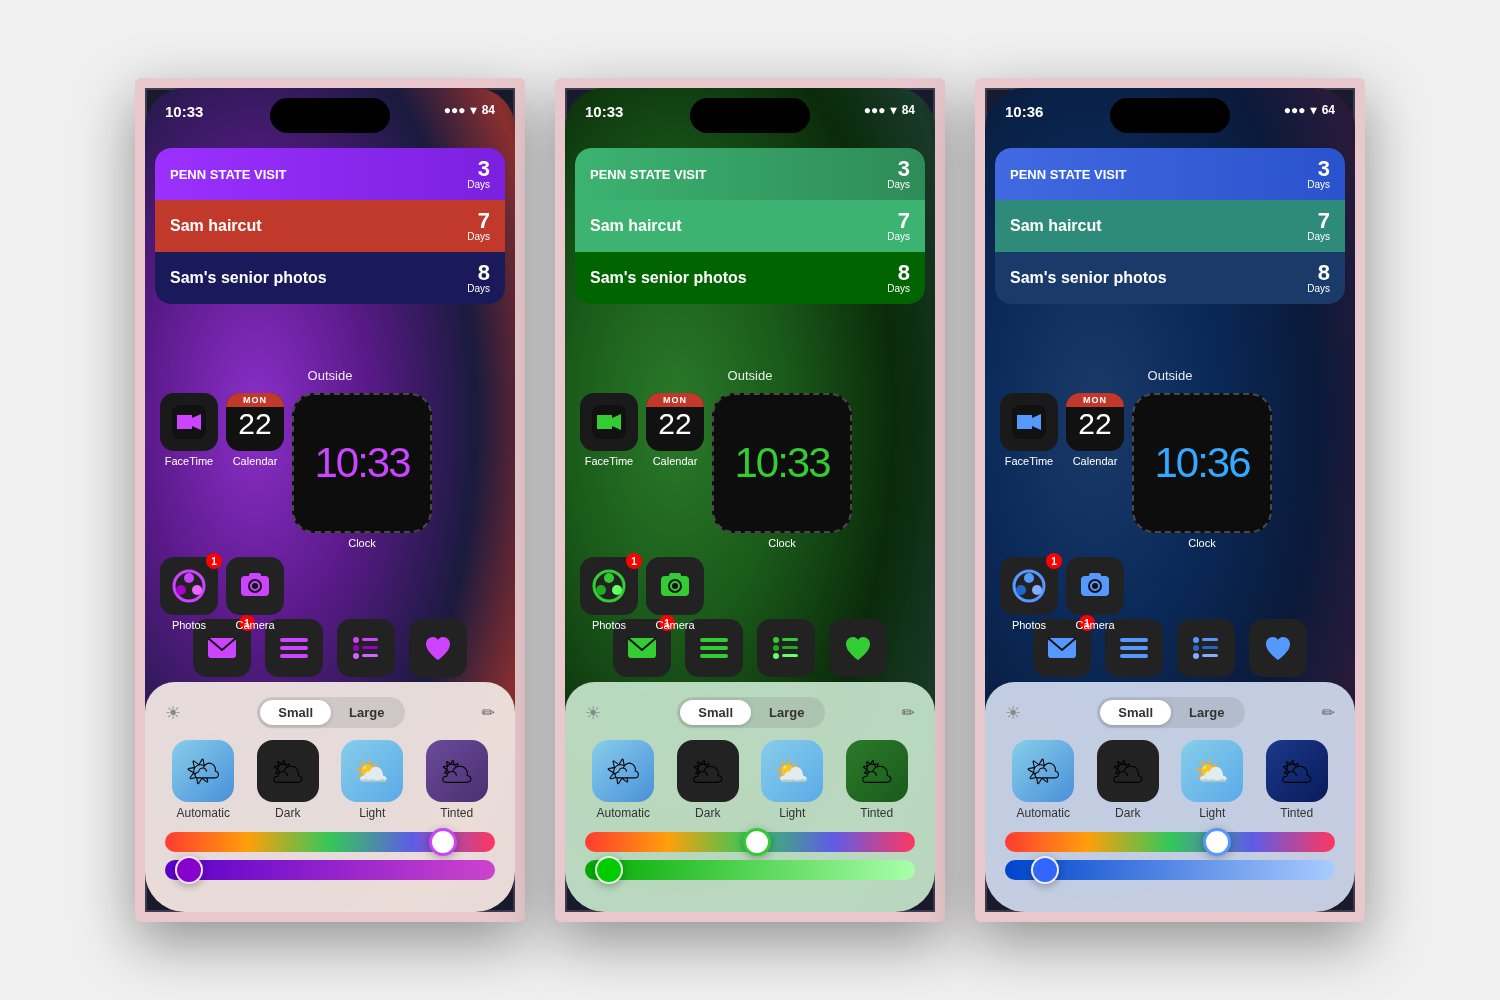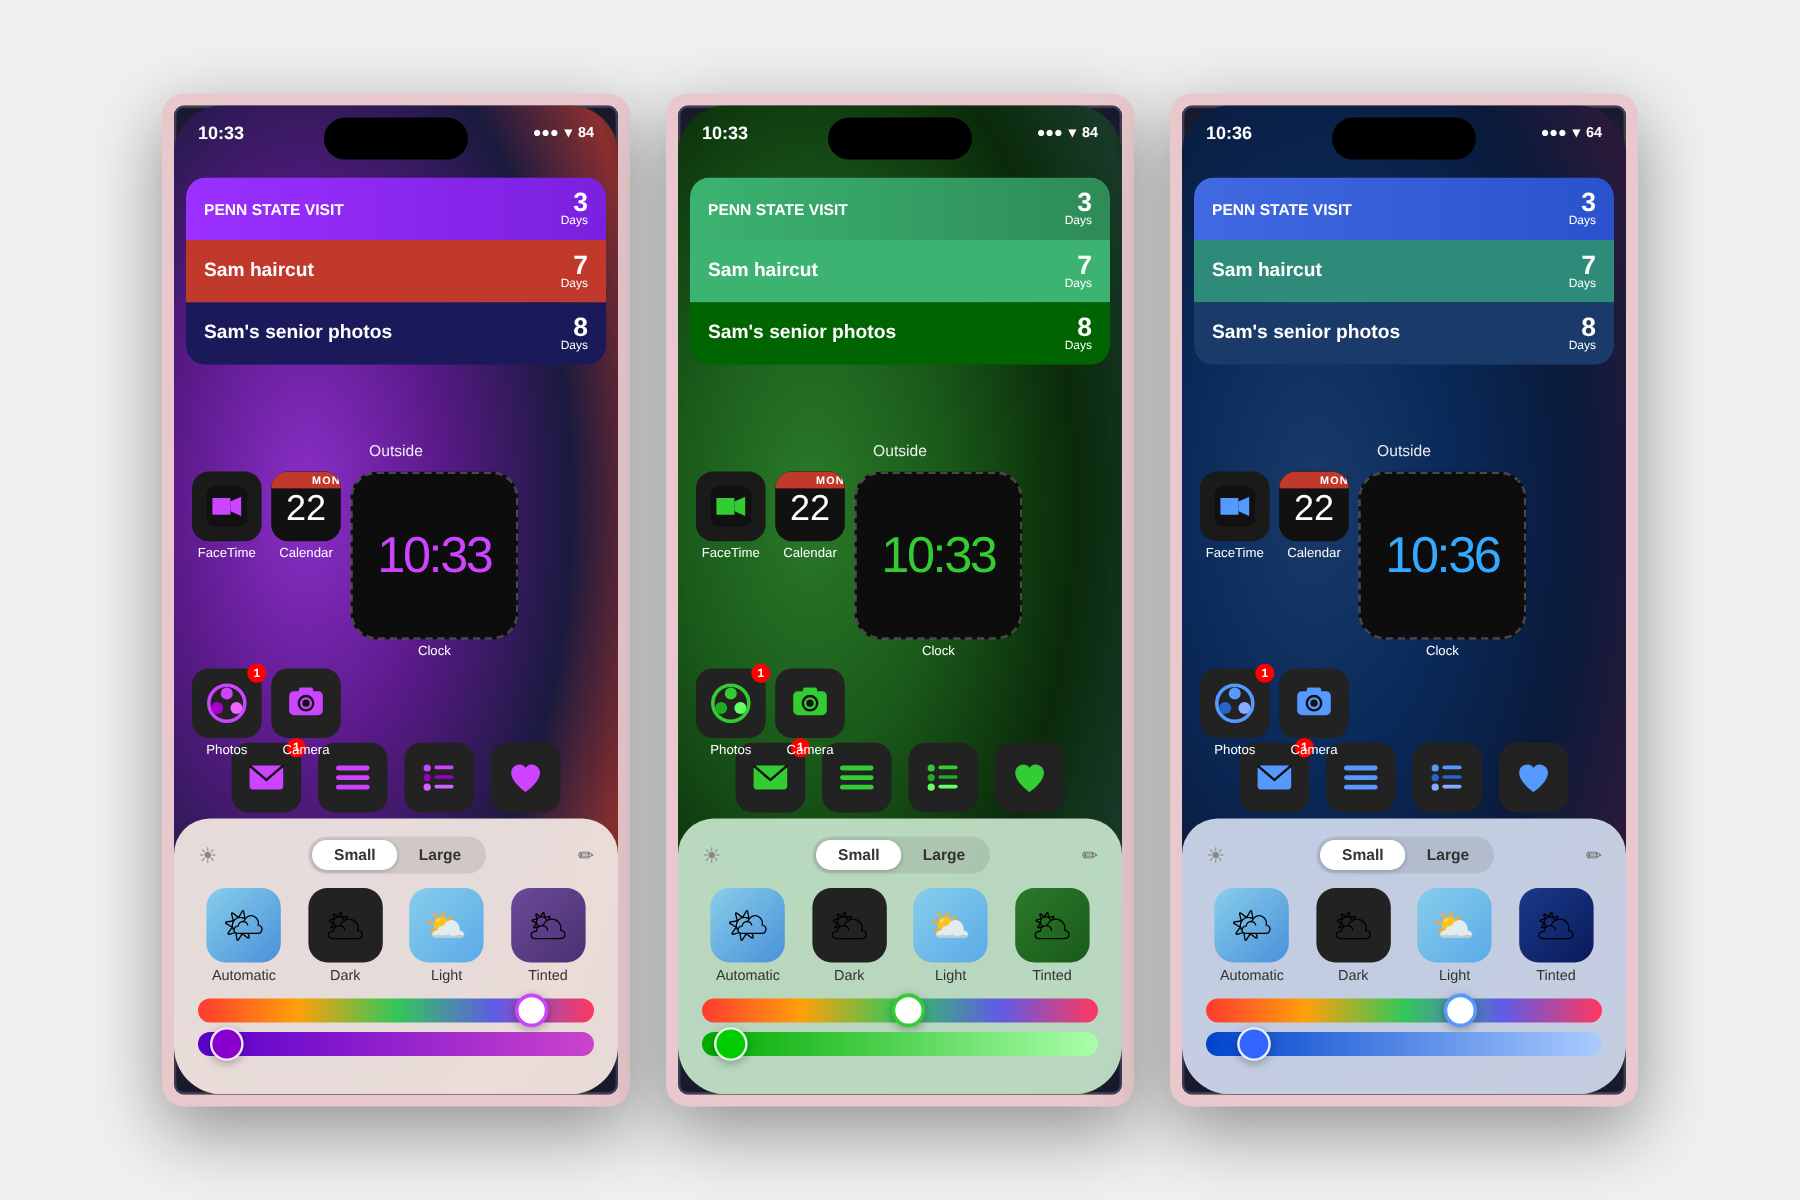--- a/index.html
+++ b/index.html
@@ -15,21 +15,21 @@
     }
     .phones-container {
       display: flex;
       gap: 30px;
       align-items: center;
       justify-content: center;
     }
     .phone {
       width: 390px;
       height: 844px;
-      border-radius: 18px;
+      border-radius: 6px;
       border: 10px solid #e8c8cc;
       position: relative;
       overflow: hidden;
       background: #1a1a2e;
       box-shadow: 0 20px 60px rgba(0,0,0,0.4), inset 0 0 0 2px rgba(255,255,255,0.15);
     }
     .phone-screen {
       width: 100%;
       height: 100%;
       border-radius: 40px;
@@ -198,21 +198,21 @@
       border-radius: 14px;
       background: #111;
       display: flex;
       flex-direction: column;
       align-items: center;
       overflow: hidden;
     }
     .cal-header {
       background: #c0392b;
       width: 100%;
-      text-align: right;
+      text-align: center;
       font-size: 9px;
       color: white;
       padding: 2px 0;
       font-weight: 600;
       letter-spacing: 1px;
     }
     .cal-date {
       font-size: 30px;
       font-weight: 200;
       color: white;

